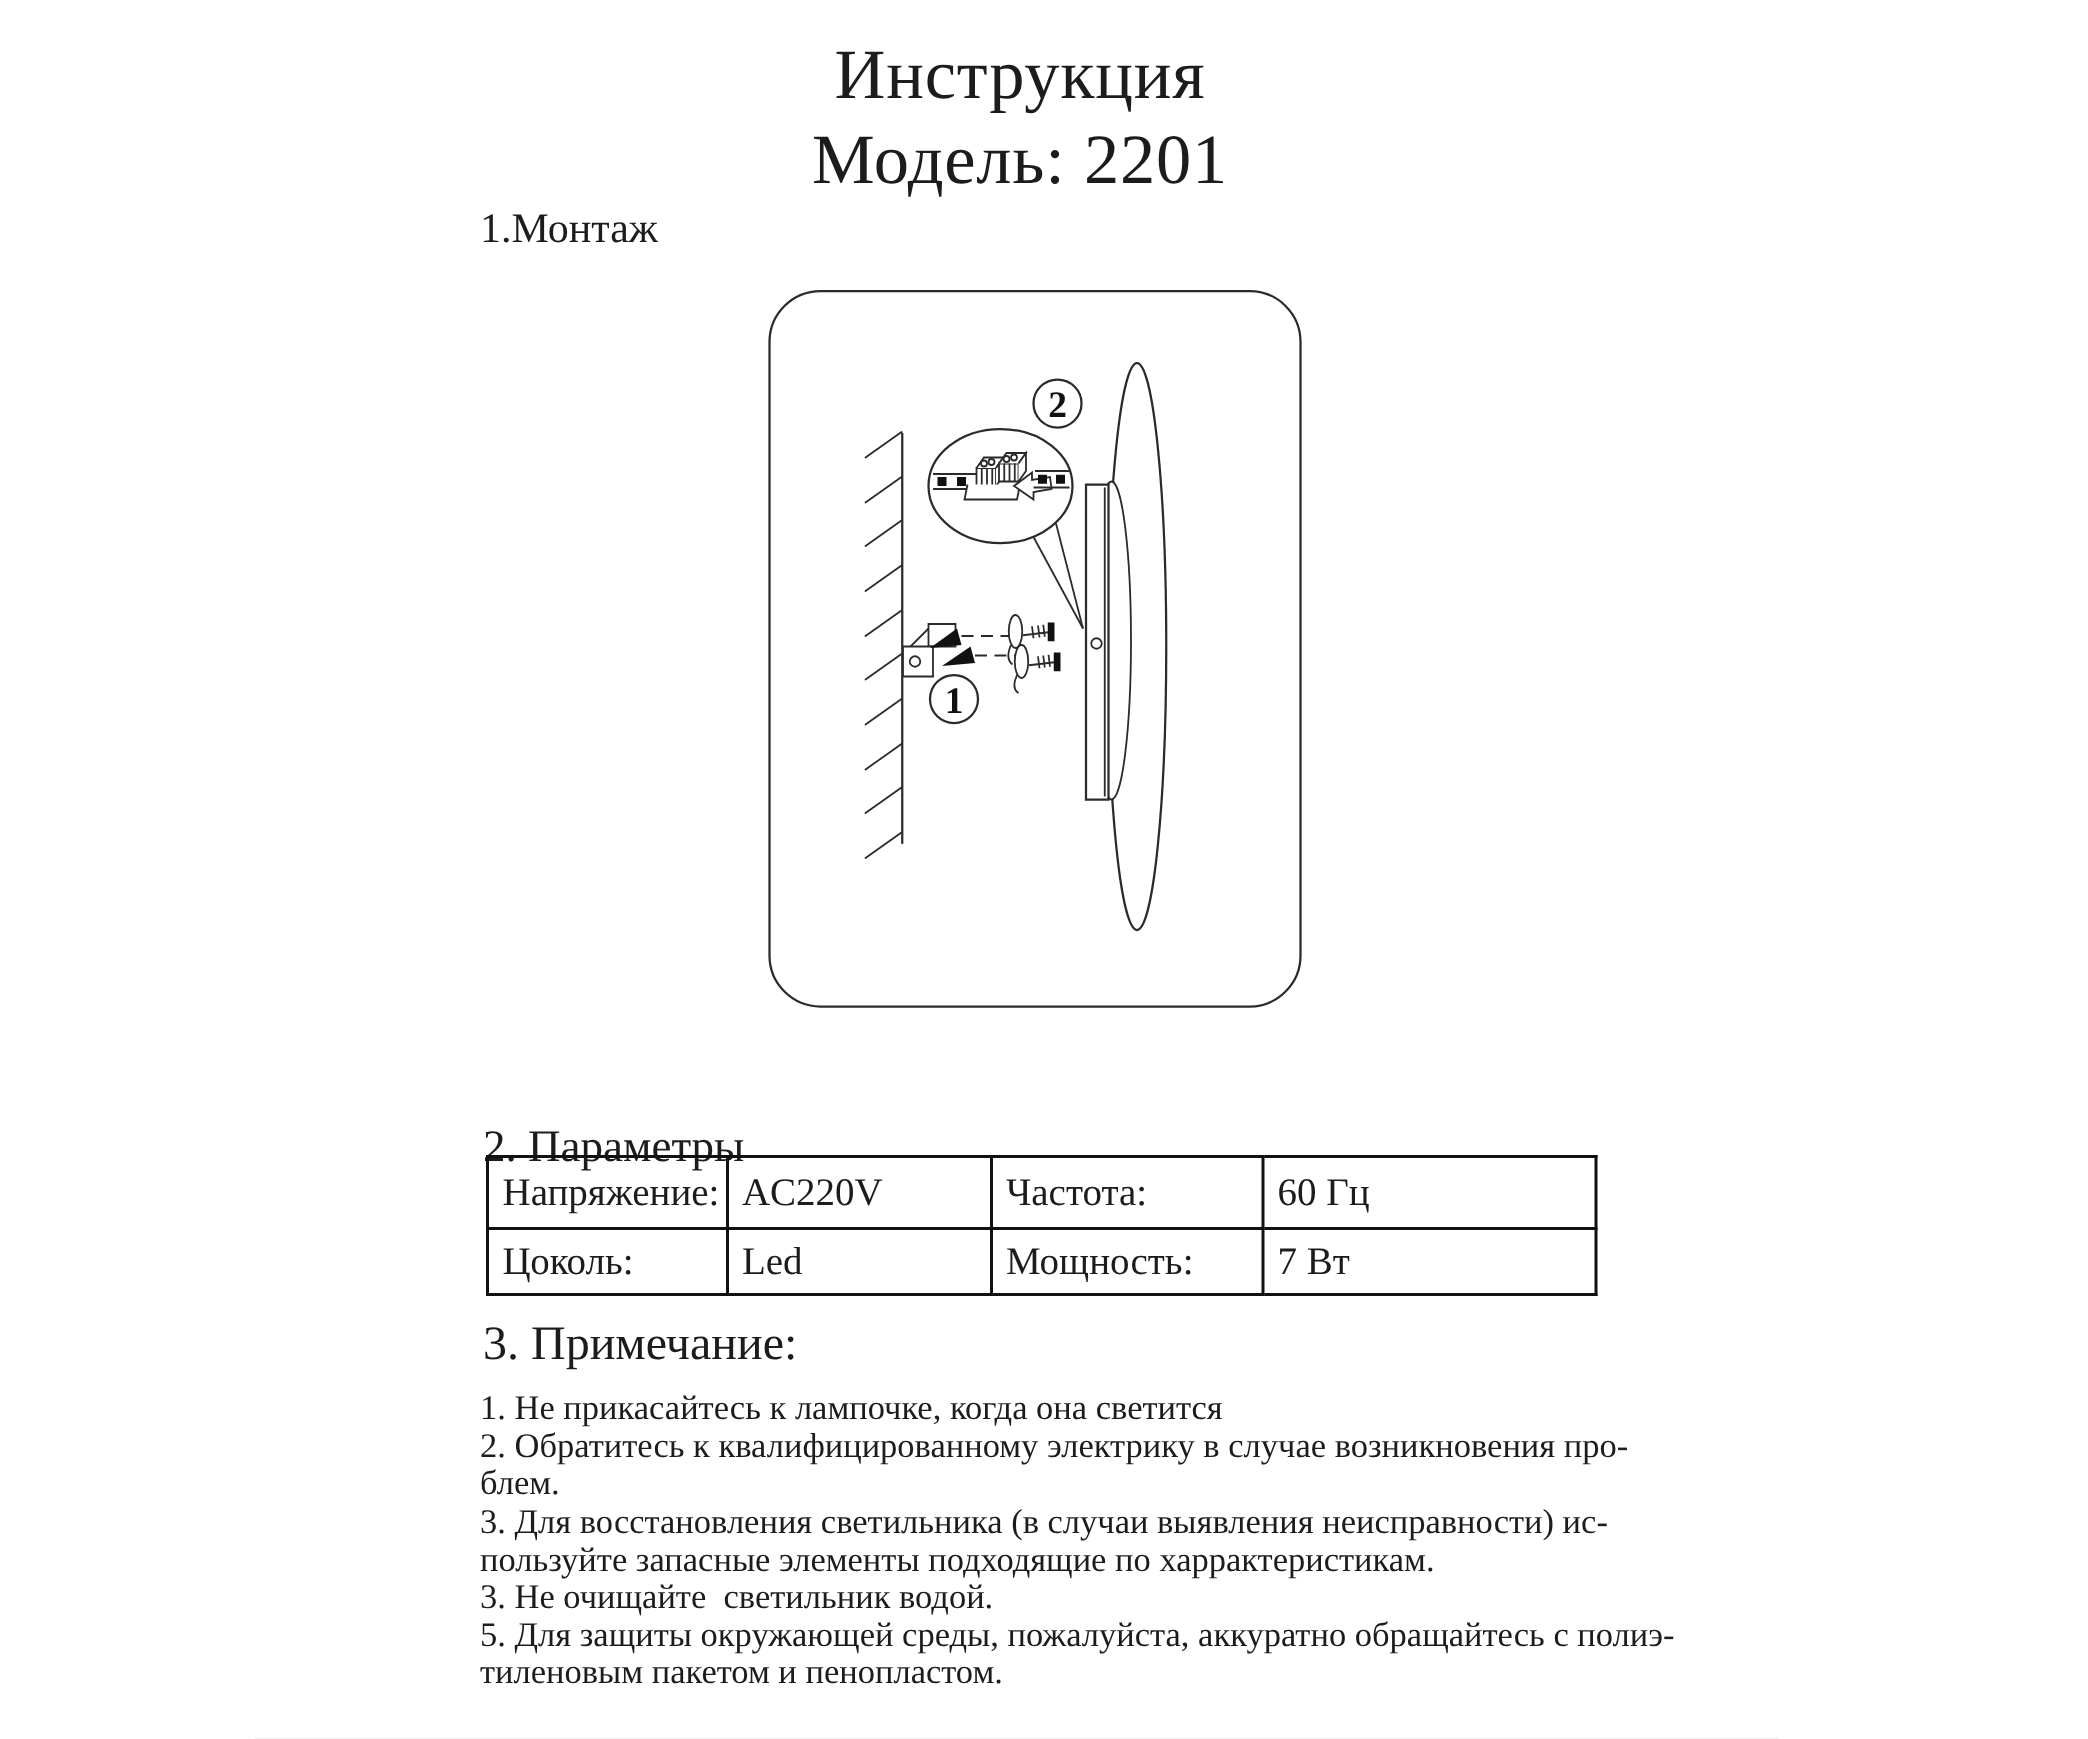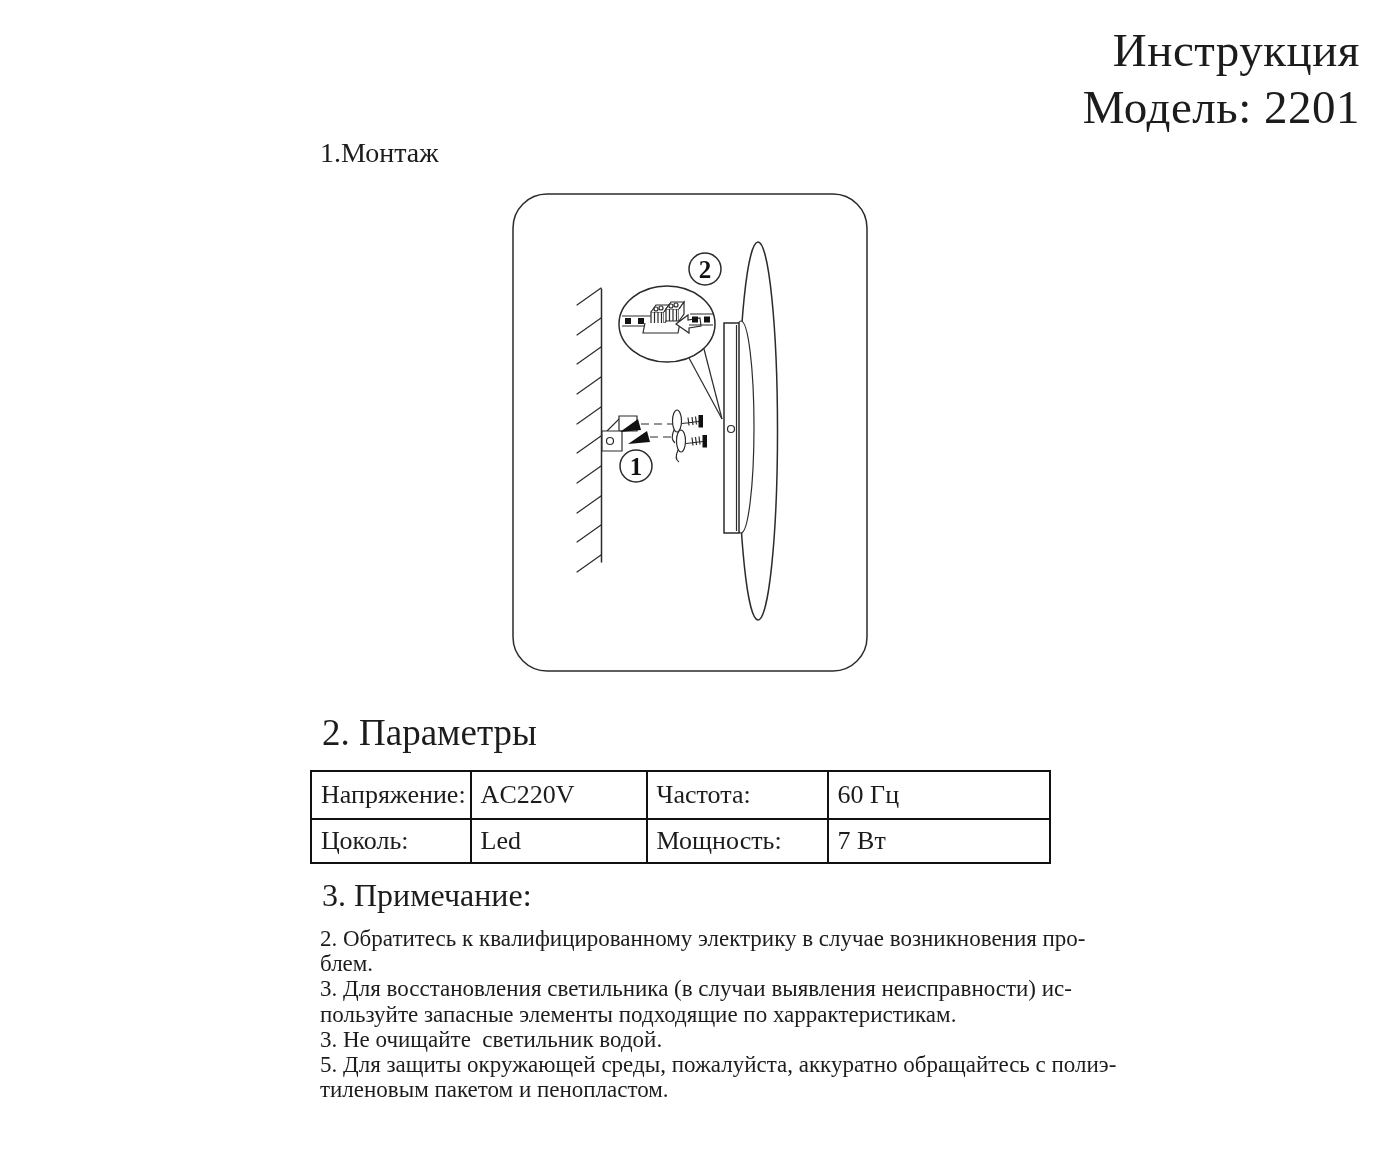--- a/index.html
+++ b/index.html
@@ -7,31 +7,31 @@
     position:relative;
     width:1392px;height:1159px;
     background:#ffffff;
     font-family:"Liberation Serif","DejaVu Serif",serif;
     color:#1c1c1c;
     overflow:hidden;
   }
   .abs{position:absolute;}
   .title-block{
     top:22px;left:0;width:1360px;
-    text-align:right;
+    text-align:center;
     font-size:47px;line-height:57px;
     letter-spacing:0.5px;
   }
   .h-mount{left:320px;top:137px;font-size:28px;}
-  .h-params{left:322px;top:711px;font-size:37px;}
+  .h-params{left:322px;top:748px;font-size:30px;}
   .h-notes{left:322px;top:877px;font-size:32px;}
   svg.diagram{left:500px;top:185px;}
   svg.diagram *{vector-effect:non-scaling-stroke;}
   .params-table{
-    left:310px;top:770px;
+    left:324px;top:770px;
     border-collapse:collapse;
     table-layout:fixed;
   }
   .params-table td{
     border:2px solid #111;
     font-size:26px;
     padding:0 4px 0 9px;
     vertical-align:middle;
     white-space:nowrap;
     overflow:hidden;
@@ -171,20 +171,21 @@
       <td class="c2">Led</td>
       <td class="c3">Мощность:</td>
       <td class="c4">7 Вт</td>
     </tr>
   </tbody>
     </table>
 
   <div class="abs h-notes">3. Примечание:</div>
 
   <div class="abs notes">
+    <div class="note-line">1. Не прикасайтесь к лампочке, когда она светится</div>
     <div class="note-line">2. Обратитесь к квалифицированному электрику в случае возникновения про-
 блем.</div>
     <div class="note-line">3. Для восстановления светильника (в случаи выявления неисправности) ис-
 пользуйте запасные элементы подходящие по харрактеристикам.</div>
     <div class="note-line">3. Не очищайте  светильник водой.</div>
     <div class="note-line">5. Для защиты окружающей среды, пожалуйста, аккуратно обращайтесь с полиэ-
 тиленовым пакетом и пенопластом.</div>
   </div>
 
 </div>

